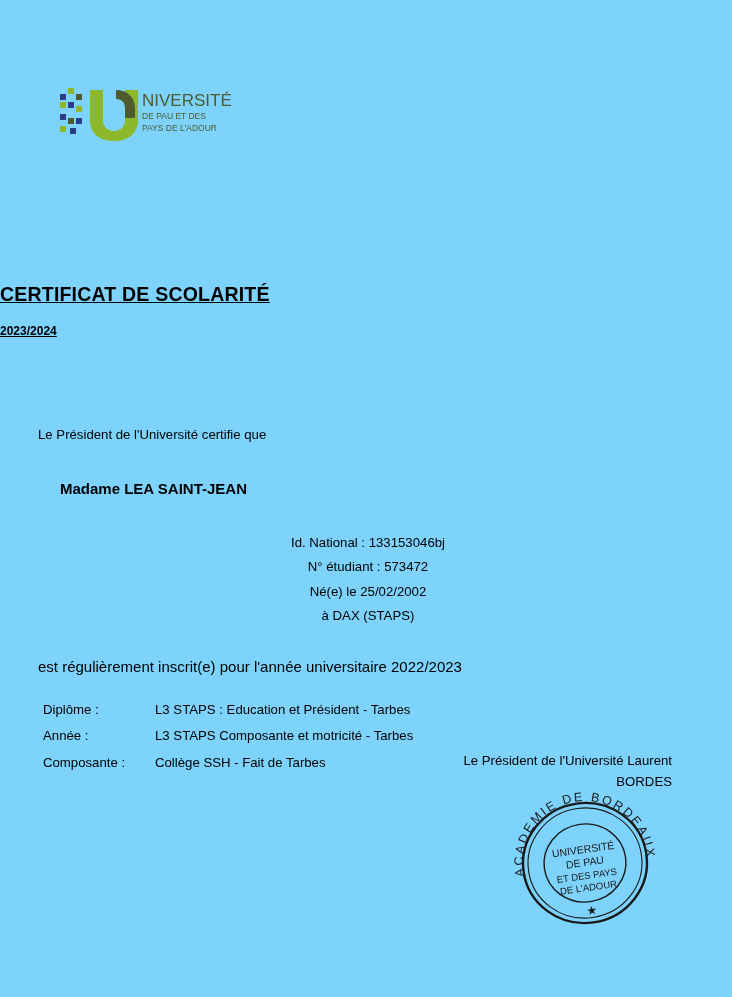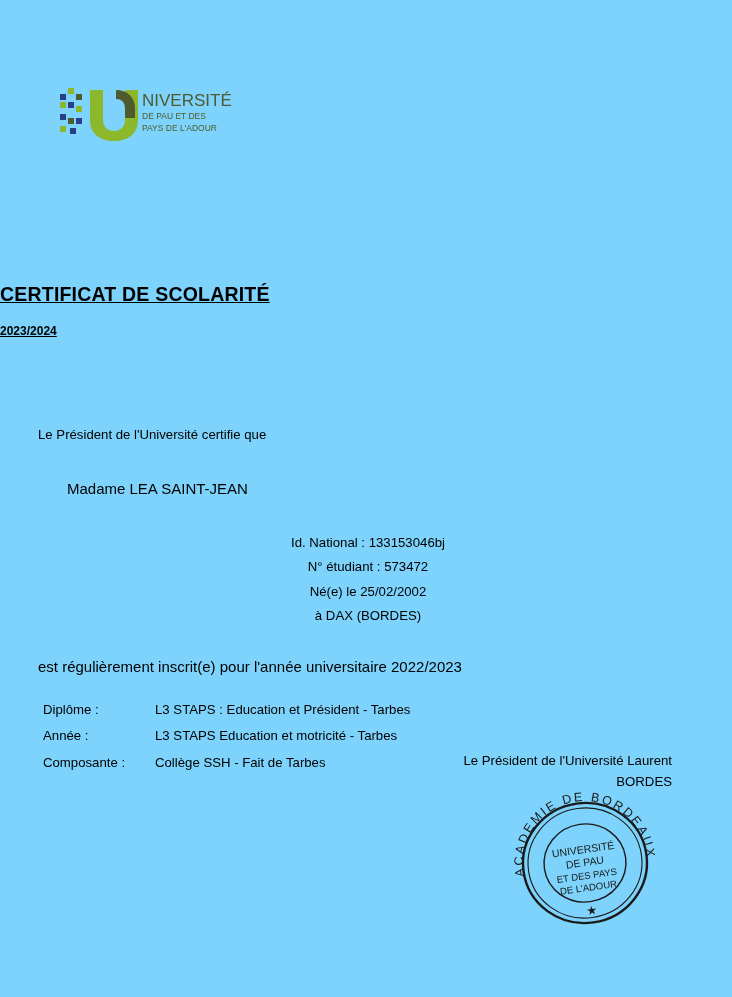--- a/index.html
+++ b/index.html
@@ -59,23 +59,23 @@
     left: 38px;
     top: 425px;
     width: 660px;
     font-size: 13.2px;
     line-height: 1.55;
   }
   .certifies {
     margin: 0;
   }
   .student-name {
-    margin: 32px 0 0 29px;
+    margin: 32px 0 0 22px;
     font-size: 15px;
-    font-weight: normal;
+    font-weight: bold;
   }
   .ids {
     margin: 32px 0 0 0;
     text-align: center;
   }
   .ids div { margin-bottom: 4px; }
 
   .enrolled {
     margin: 28px 0 0 0;
     font-size: 15px;
@@ -155,34 +155,34 @@
 
   <div class="body-area">
     <p class="certifies">Le Président de l'Université certifie que</p>
 
     <p class="student-name">Madame LEA SAINT-JEAN</p>
 
     <div class="ids">
       <div>Id. National : 133153046bj</div>
       <div>N° étudiant : 573472</div>
       <div>Né(e) le 25/02/2002</div>
-      <div>à DAX (BORDES)</div>
+      <div>à DAX (STAPS)</div>
     </div>
 
     <p class="enrolled">est régulièrement inscrit(e) pour l'année universitaire 2022/2023</p>
 
     <table class="details">
       <tbody>
         <tr>
           <td class="label">Diplôme :</td>
           <td class="value">L3 STAPS : Education et Président - Tarbes</td>
         </tr>
         <tr>
           <td class="label">Année :</td>
-          <td class="value">L3 STAPS Education et motricité - Tarbes</td>
+          <td class="value">L3 STAPS Composante et motricité - Tarbes</td>
         </tr>
         <tr>
           <td class="label">Composante :</td>
           <td class="value">Collège SSH - Fait de Tarbes</td>
         </tr>
       </tbody>
     </table>
   </div>
 
   <div class="signature">

